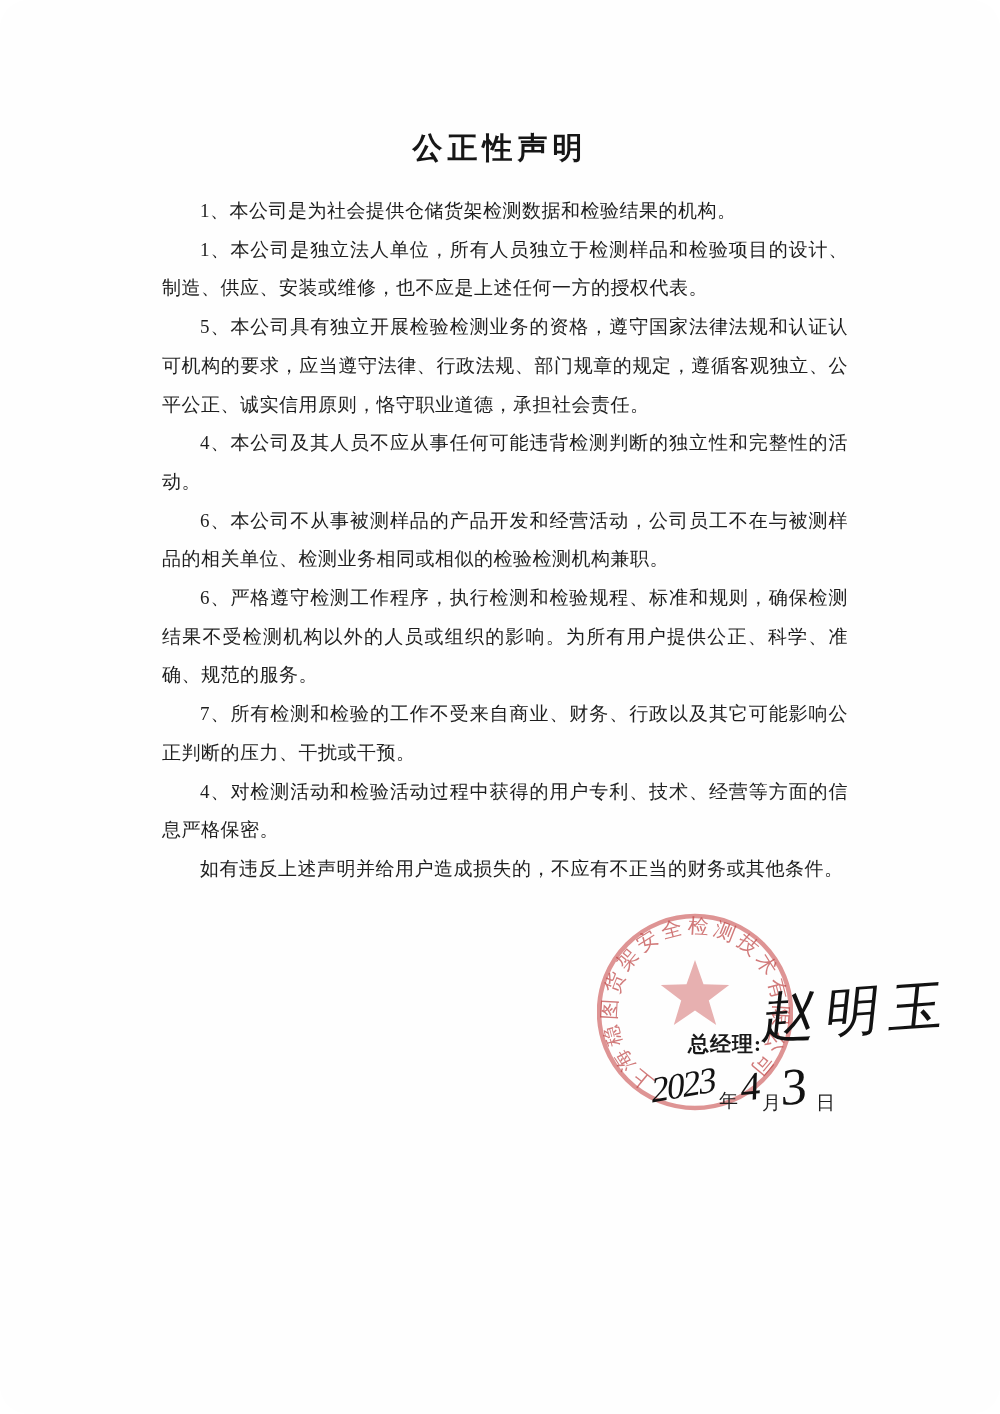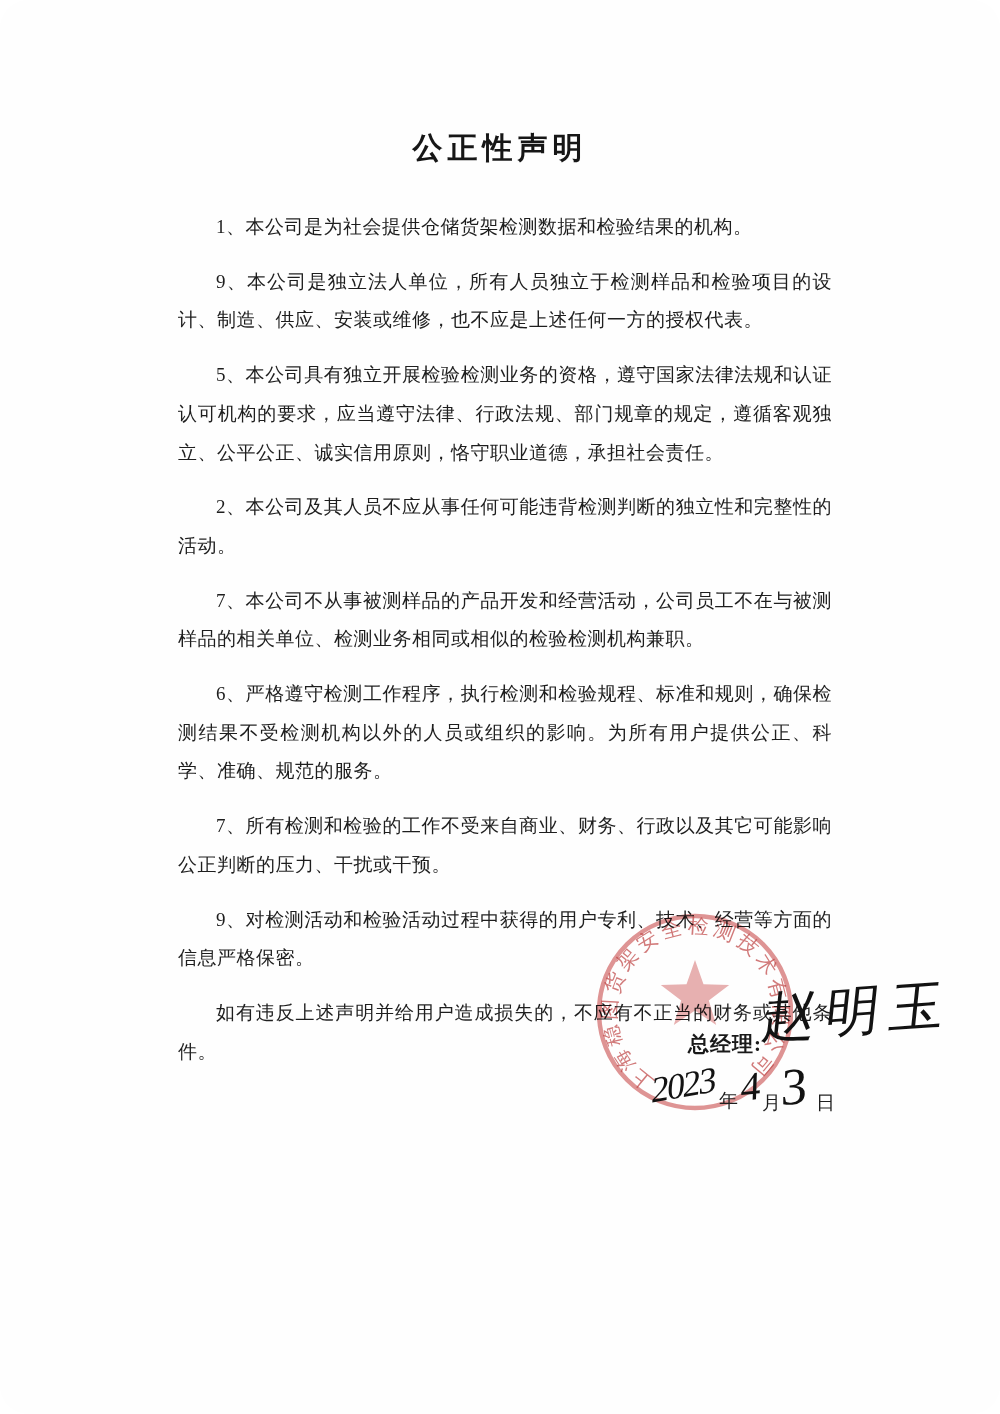--- a/index.html
+++ b/index.html
@@ -34,21 +34,21 @@
     left: 162px;
     top: 192px;
     width: 686px;
     font-size: 19px;
     line-height: 38.7px;
     text-align: justify;
     text-align-last: left;
     letter-spacing: 0.5px;
   }
   .body-text p {
-    margin: 16px;
+    margin: 0;
     text-indent: 38px;
   }
   
   .seal {
     position: absolute;
     left: 597px;
     top: 906px;
     width: 196px;
     height: 212px;
     mix-blend-mode: multiply;
@@ -98,27 +98,27 @@
 </style>
 </head>
 <body>
 
 <div class="page">
 
   <h1 class="title">公正性声明</h1>
 
   <section class="body-text">
     <p>1、本公司是为社会提供仓储货架检测数据和检验结果的机构。</p>
-    <p>9、本公司是独立法人单位，所有人员独立于检测样品和检验项目的设计、制造、供应、安装或维修，也不应是上述任何一方的授权代表。</p>
+    <p>1、本公司是独立法人单位，所有人员独立于检测样品和检验项目的设计、制造、供应、安装或维修，也不应是上述任何一方的授权代表。</p>
     <p>5、本公司具有独立开展检验检测业务的资格，遵守国家法律法规和认证认可机构的要求，应当遵守法律、行政法规、部门规章的规定，遵循客观独立、公平公正、诚实信用原则，恪守职业道德，承担社会责任。</p>
-    <p>2、本公司及其人员不应从事任何可能违背检测判断的独立性和完整性的活动。</p>
-    <p>7、本公司不从事被测样品的产品开发和经营活动，公司员工不在与被测样品的相关单位、检测业务相同或相似的检验检测机构兼职。</p>
+    <p>4、本公司及其人员不应从事任何可能违背检测判断的独立性和完整性的活动。</p>
+    <p>6、本公司不从事被测样品的产品开发和经营活动，公司员工不在与被测样品的相关单位、检测业务相同或相似的检验检测机构兼职。</p>
     <p>6、严格遵守检测工作程序，执行检测和检验规程、标准和规则，确保检测结果不受检测机构以外的人员或组织的影响。为所有用户提供公正、科学、准确、规范的服务。</p>
     <p>7、所有检测和检验的工作不受来自商业、财务、行政以及其它可能影响公正判断的压力、干扰或干预。</p>
-    <p>9、对检测活动和检验活动过程中获得的用户专利、技术、经营等方面的信息严格保密。</p>
+    <p>4、对检测活动和检验活动过程中获得的用户专利、技术、经营等方面的信息严格保密。</p>
     <p>如有违反上述声明并给用户造成损失的，不应有不正当的财务或其他条件。</p>
   </section>
 
   <svg class="seal" viewBox="0 0 196 212" aria-hidden="true">
     <defs>
       <path id="sealArc" d="M 58.5 174.4 A 79 79 0 1 1 137.5 174.4" fill="none"></path>
     </defs>
     <circle cx="98" cy="106" r="96" fill="none" stroke="rgba(201,78,78,0.60)" stroke-width="4.5"></circle>
     <polygon points="98,54 106.5,78.3 132.2,78.9 111.8,94.5 119.2,119.1 98,104.5 76.8,119.1 84.2,94.5 63.8,78.9 89.5,78.3" fill="rgba(206,92,92,0.48)"></polygon>
     <text font-size="20" letter-spacing="4" fill="rgba(192,70,70,0.72)" font-family="Liberation Serif, DejaVu Serif, serif">

